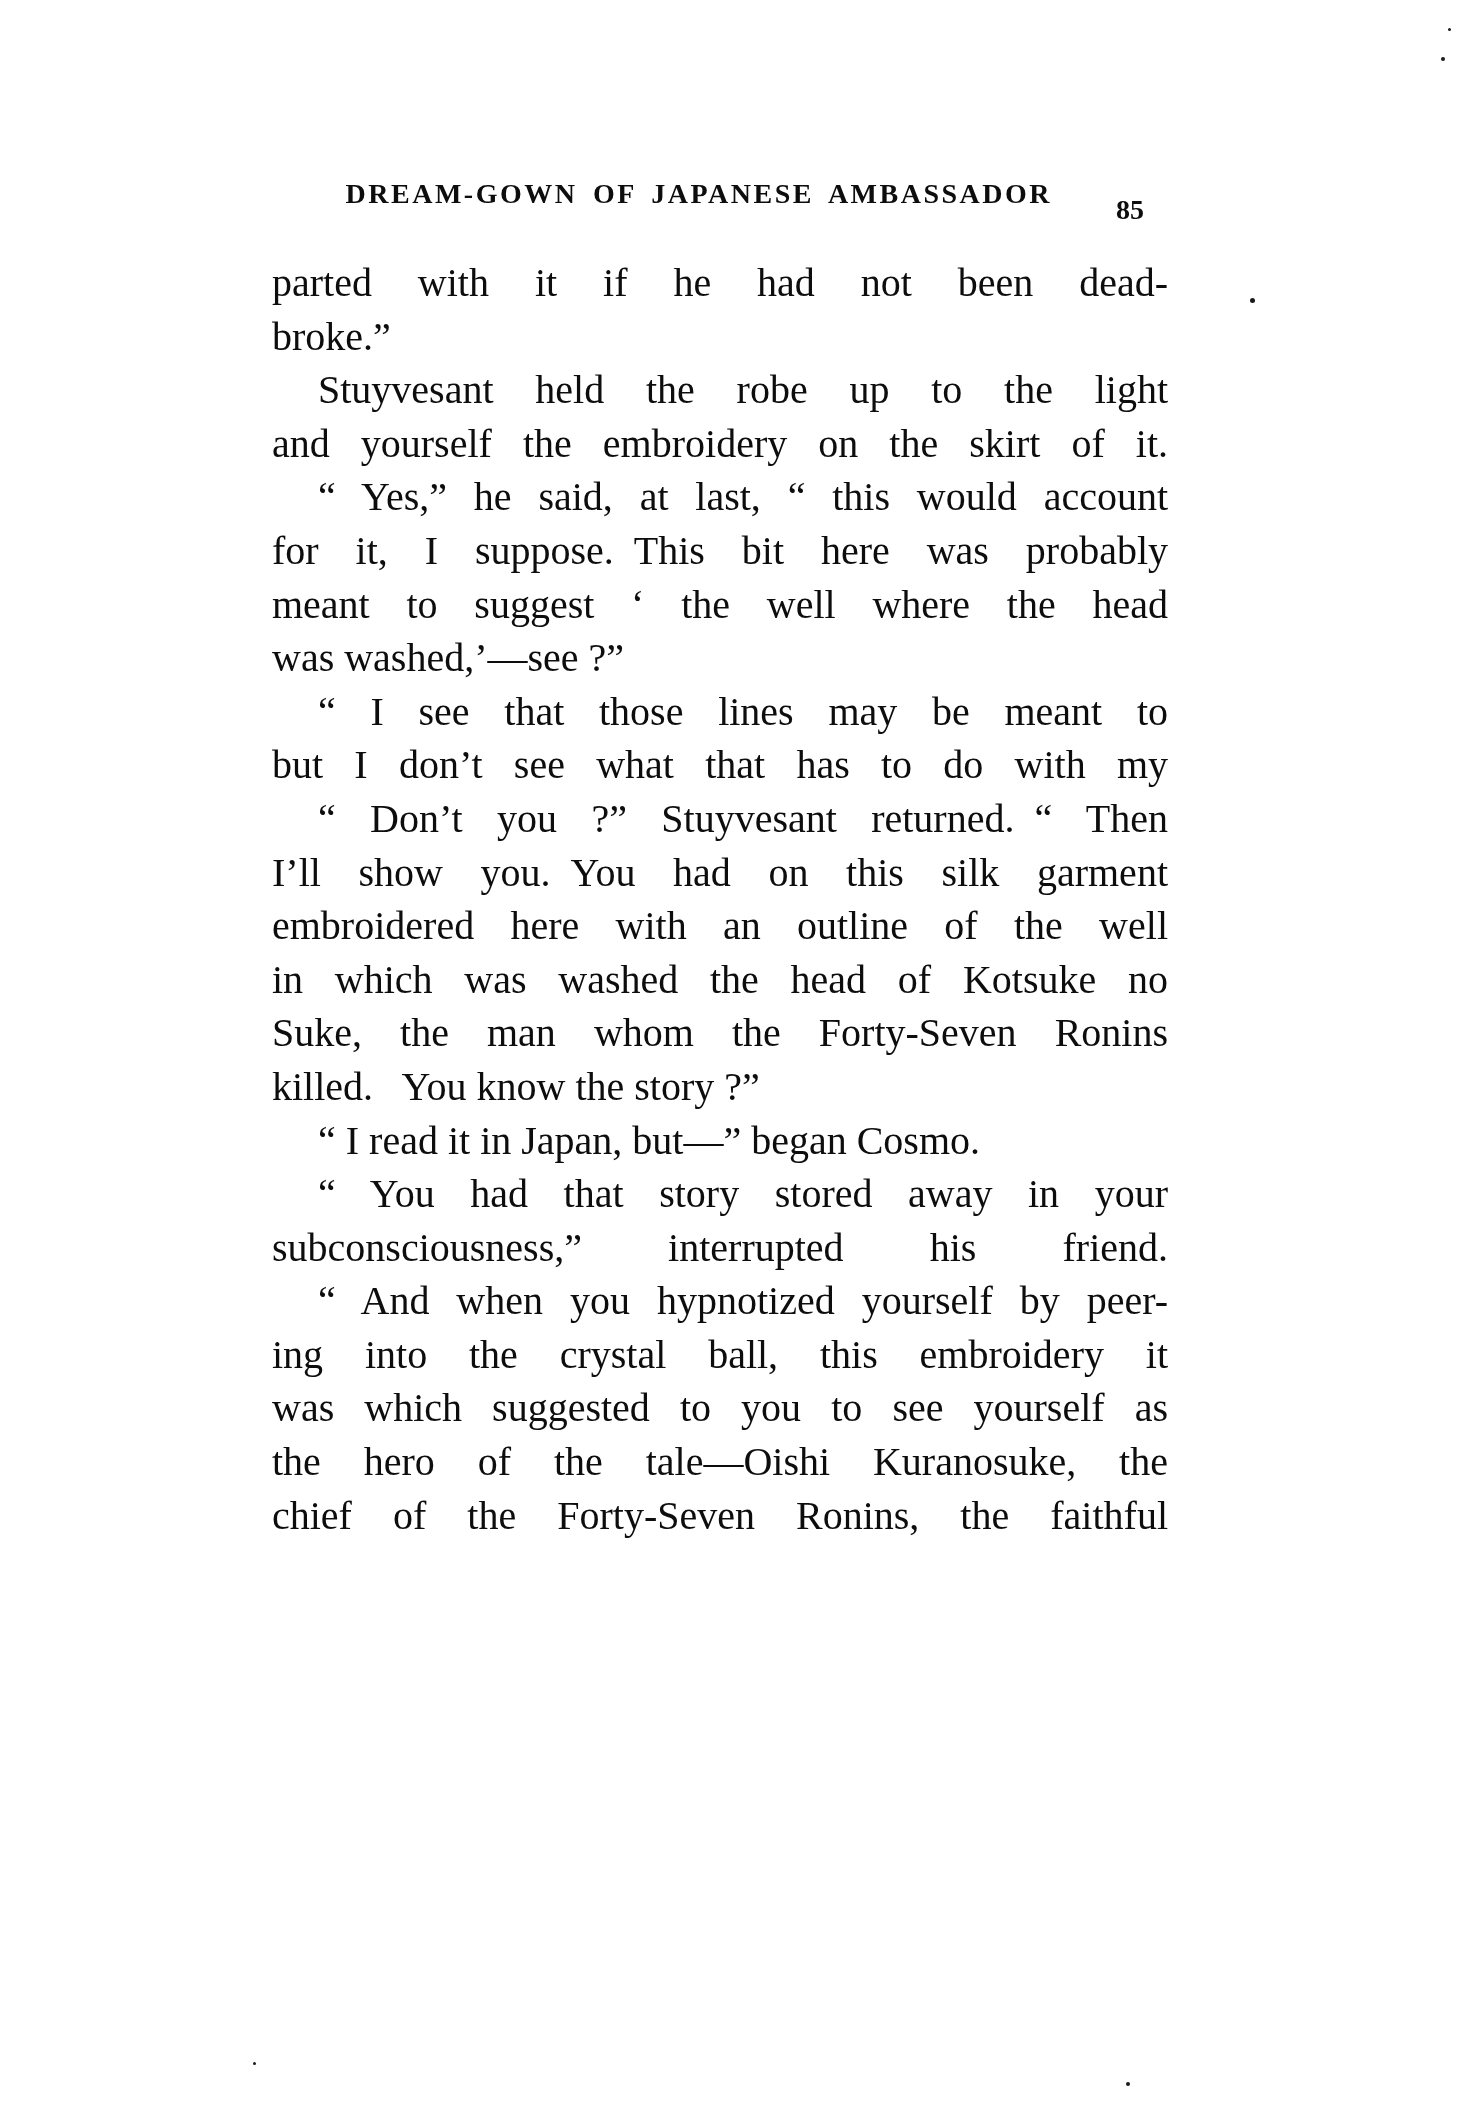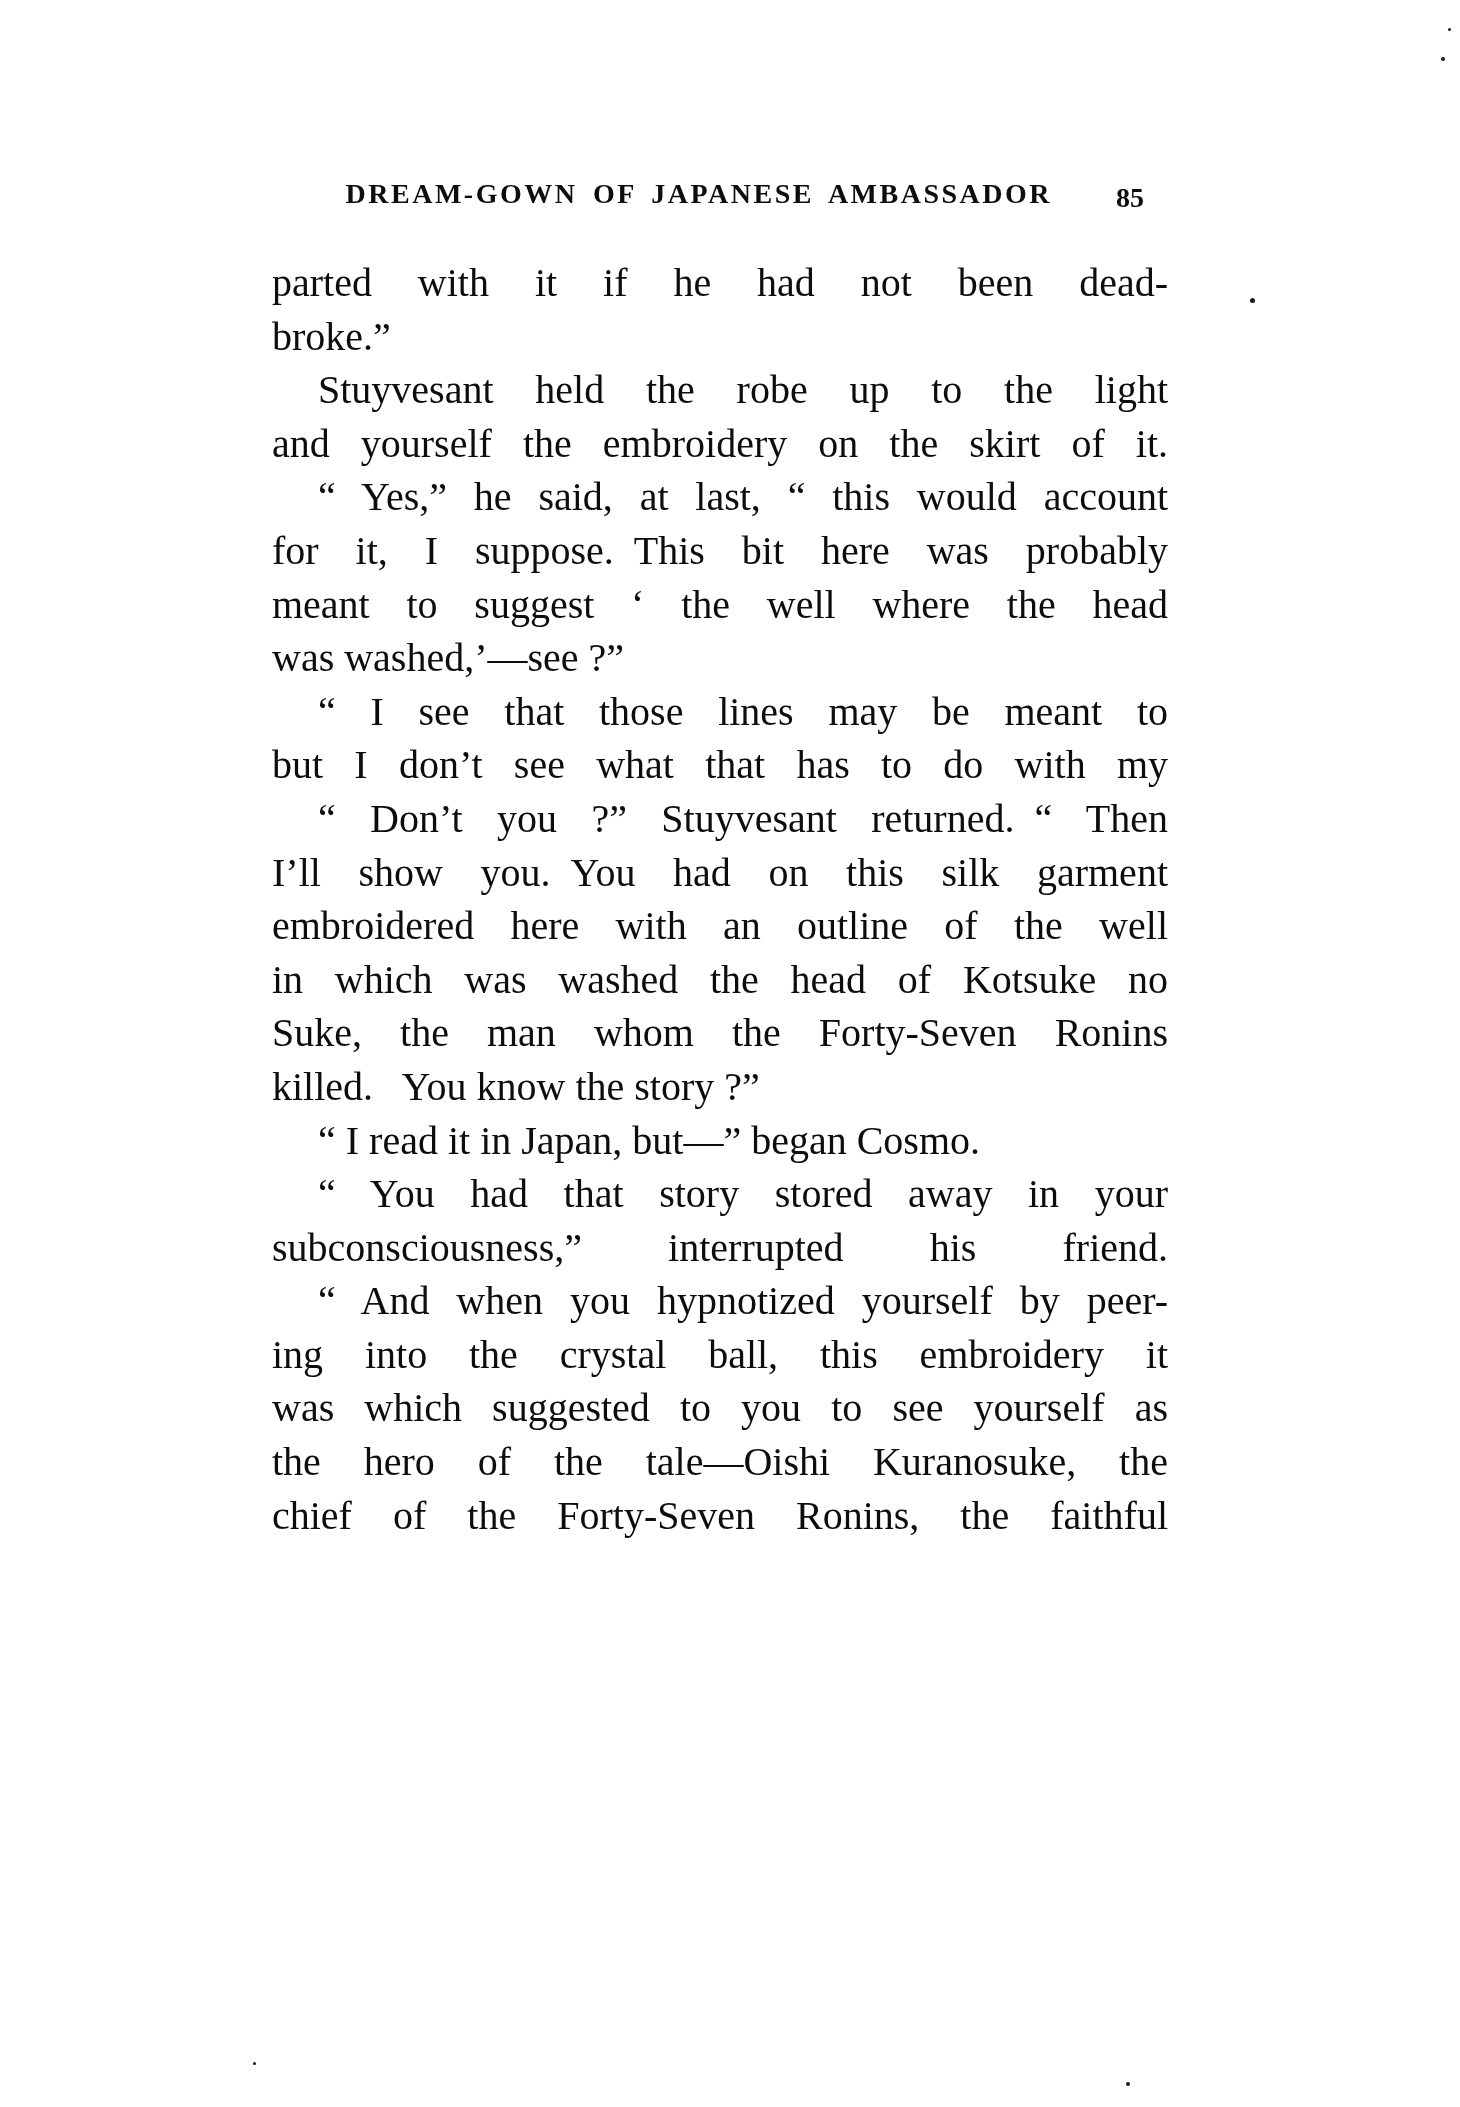--- a/index.html
+++ b/index.html
@@ -27,21 +27,21 @@
     top: 0;
     font-size: 28px;
     font-weight: bold;
     letter-spacing: 2.5px;
     white-space: nowrap;
     word-spacing: 6px;
   }
   .running-header .folio {
     position: absolute;
     right: 24px;
-    top: 4px;
+    top: 16px;
     font-size: 28px;
     font-weight: bold;
   }
   .text-block {
     position: absolute;
     top: 256px;
     left: 272px;
     width: 896px;
   }
   .line {

